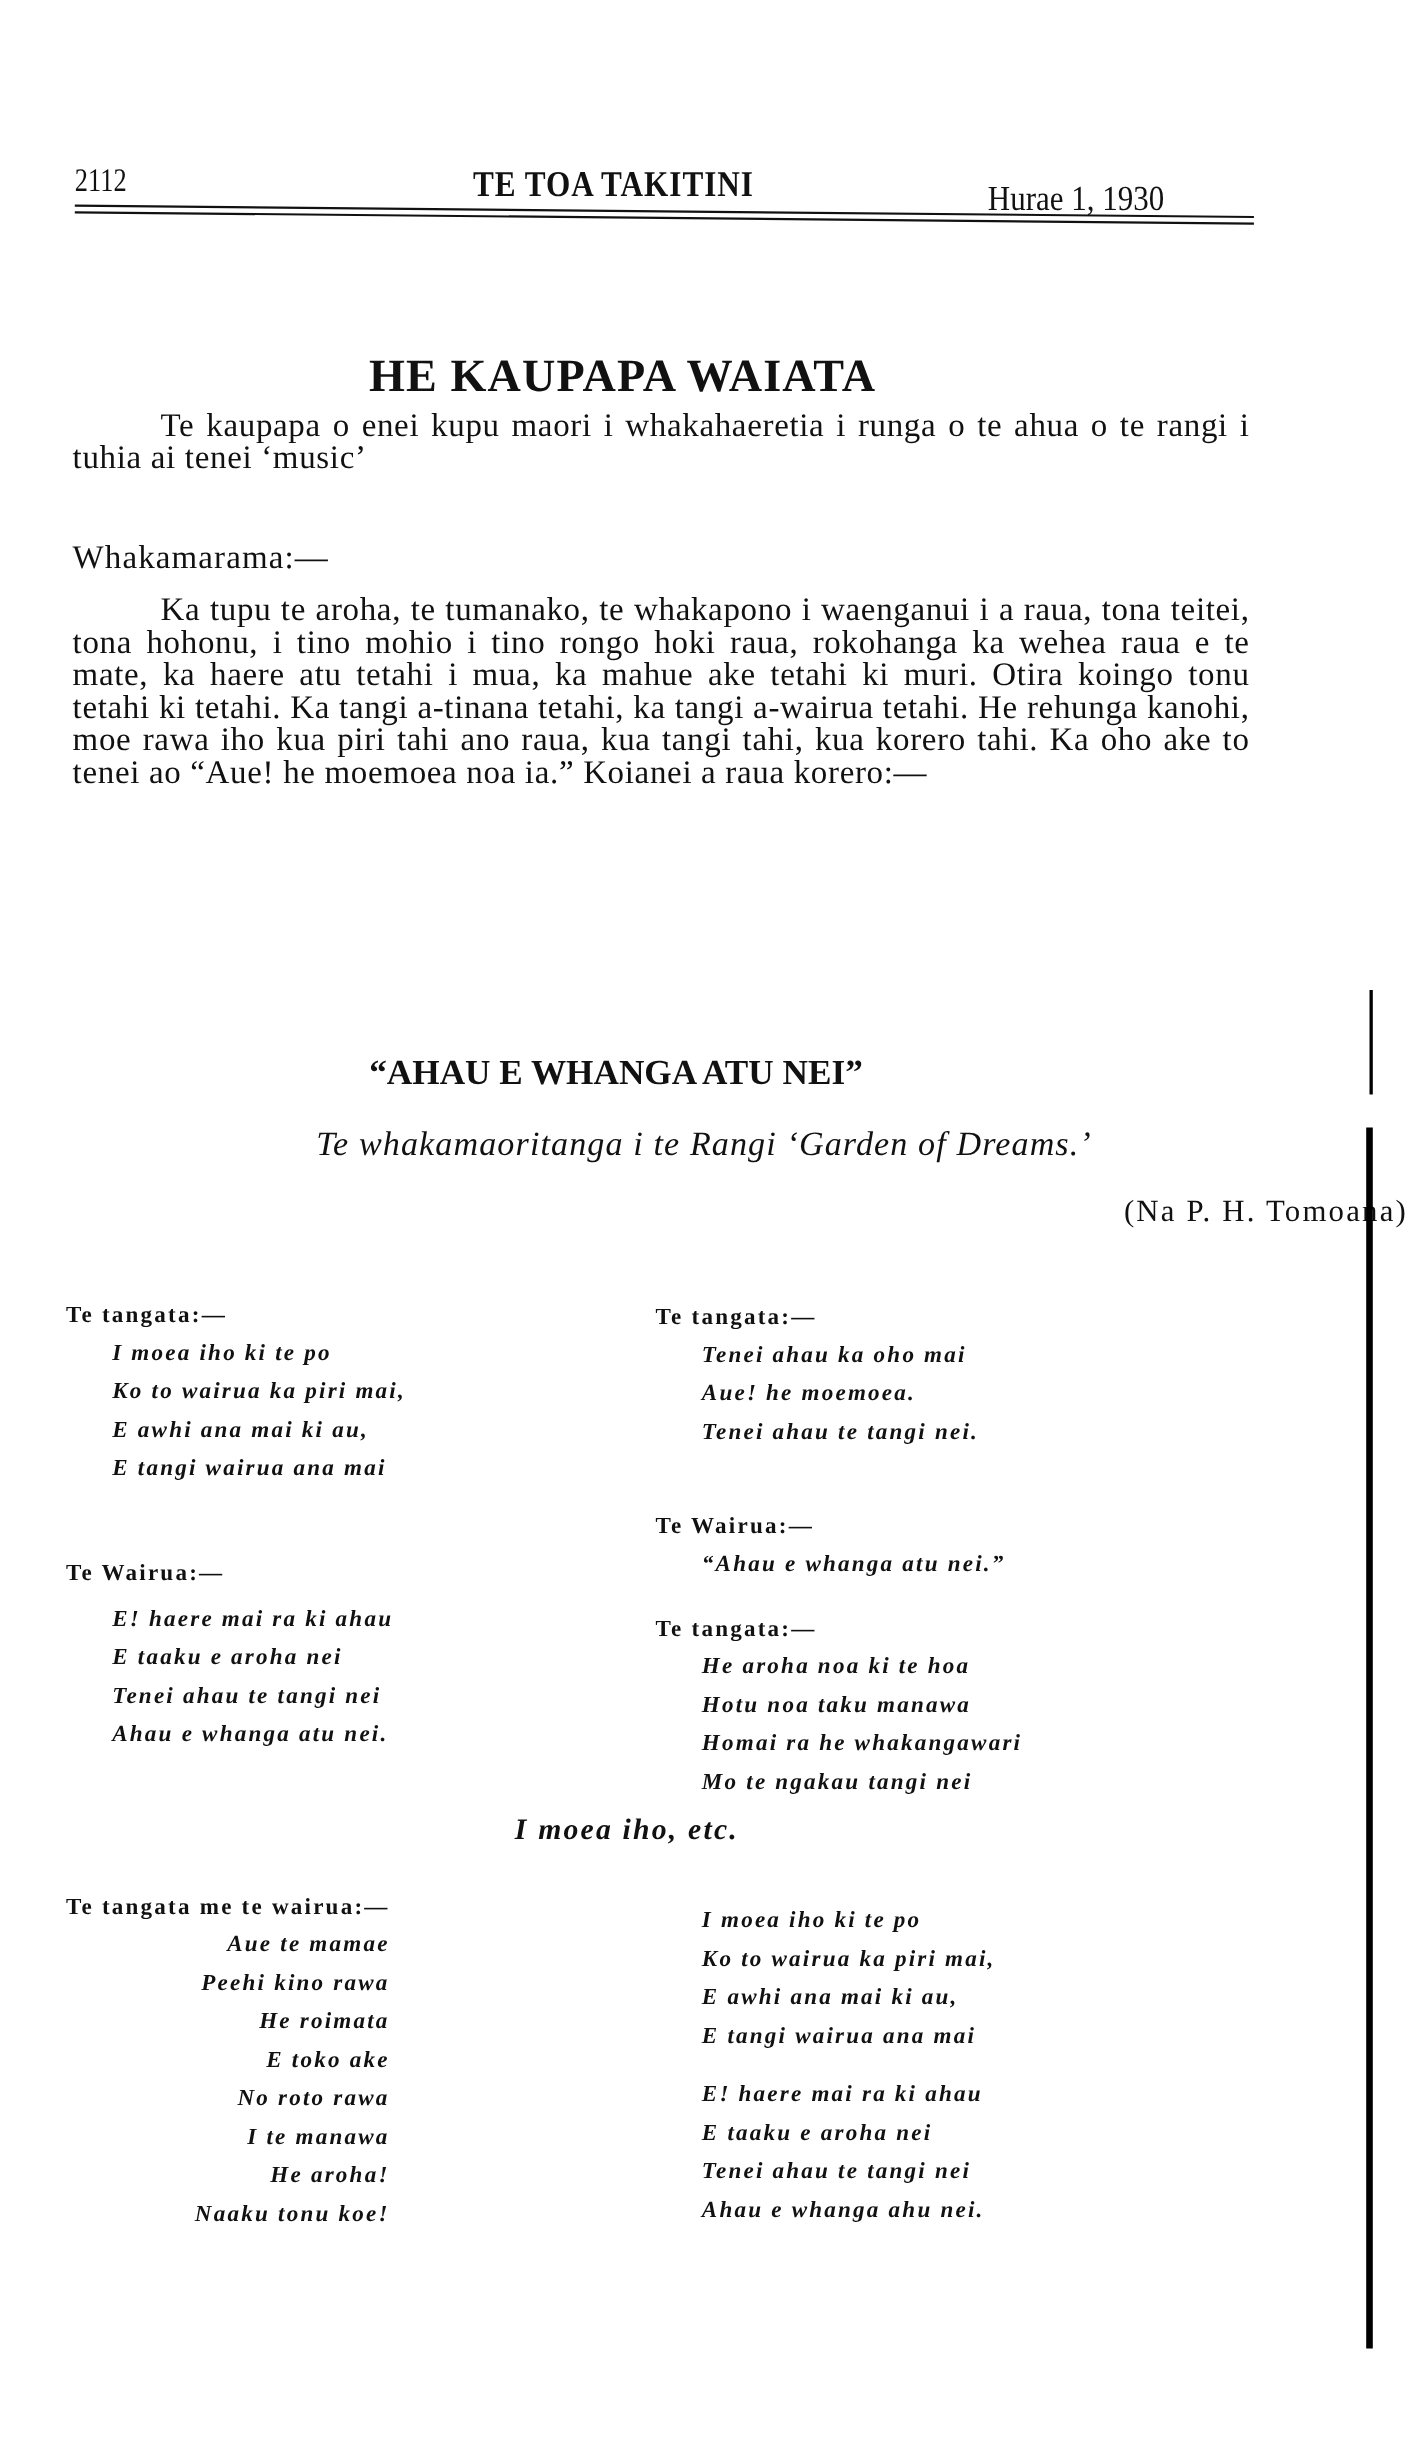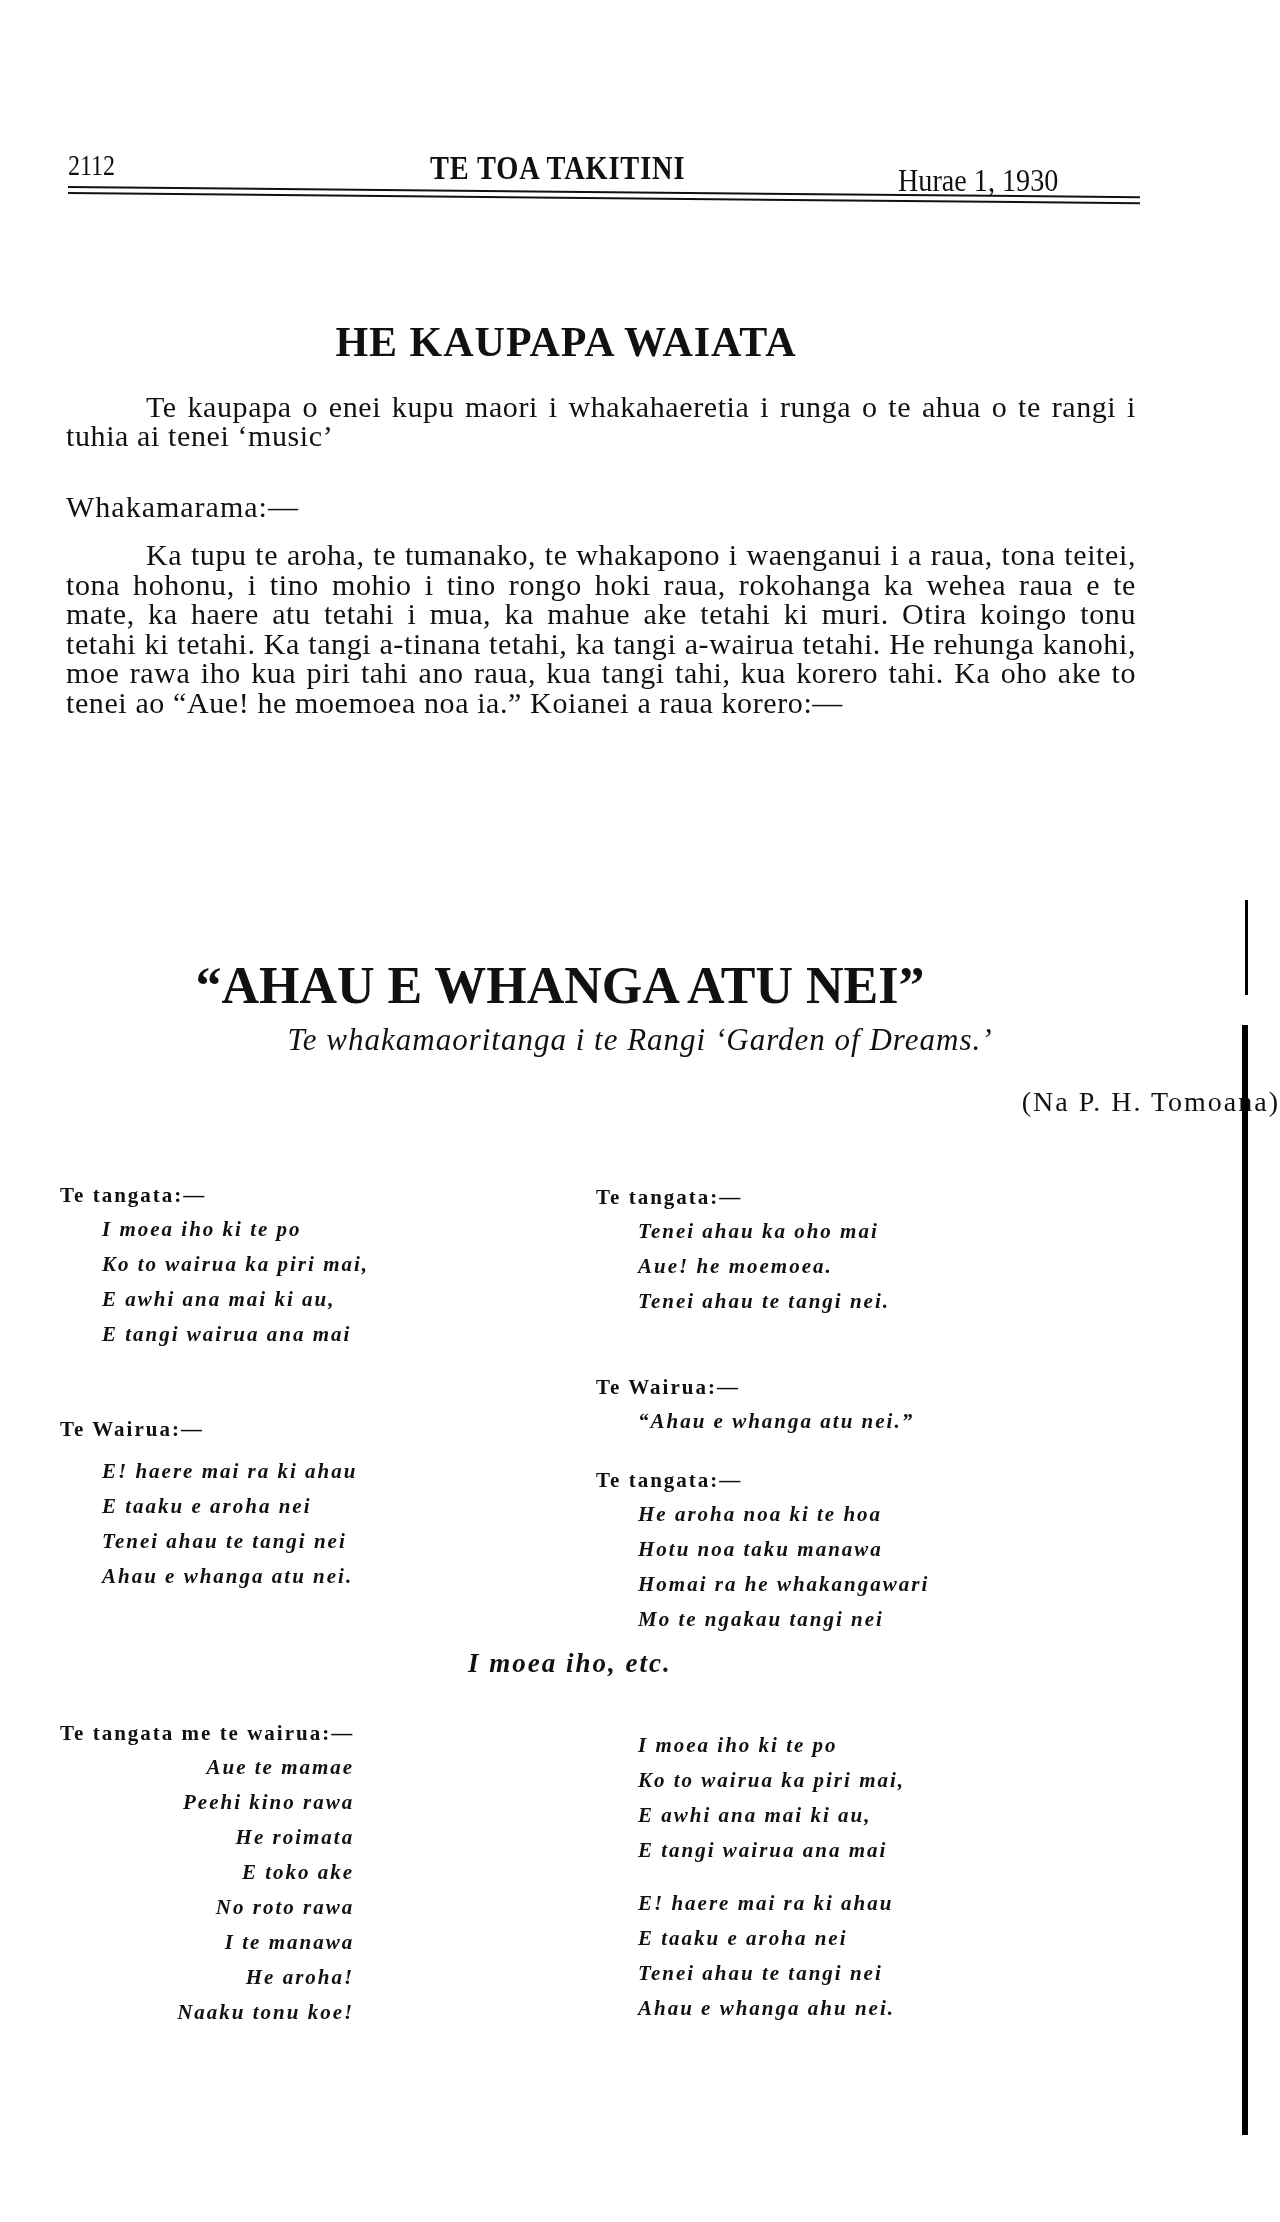--- a/index.html
+++ b/index.html
@@ -15,28 +15,28 @@
     .journal-title { position: absolute; left: 362px; top: 2px; font-size: 33px; font-weight: bold; letter-spacing: 1px; transform: scaleX(0.86); transform-origin: left; }
     .issue-date { position: absolute; left: 830px; top: 14px; font-size: 32px; transform: scaleX(0.88); transform-origin: left; }
     .rule { position: absolute; left: 68px; width: 1072px; height: 2px; background: #111; transform-origin: left; }
     .rule.r1 { top: 186px; transform: rotate(0.55deg); }
     .rule.r2 { top: 192px; transform: rotate(0.55deg); }
 
     
     .h-title { position: absolute; left: 0; width: 1120px; text-align: center; font-weight: bold; }
     .main-title { top: 318px; font-size: 42px; letter-spacing: 1px; padding-left: 0; }
     .main-title span { display: inline-block; transform: translateX(6px); }
-    .song-title { top: 956px; font-size: 52px; }
+    .song-title { top: 956px; font-size: 32px; }
     .song-subtitle { position: absolute; left: 0; width: 1280px; top: 1022px; text-align: center; font-style: italic; font-size: 31px; letter-spacing: 1px; }
     .song-author { position: absolute; left: 0; width: 1280px; top: 1086px; text-align: right; font-size: 28px; letter-spacing: 2px; }
 
     
     .prose { position: absolute; left: 66px; width: 1070px; font-size: 30px; line-height: 29px; letter-spacing: 0.6px; text-align: justify; }
     .prose p { margin: 0; }
-    .intro { top: 392px; }
+    .intro { top: 372px; }
     .intro p { text-indent: 80px; }
     .whakamarama { position: absolute; left: 66px; top: 490px; font-size: 30px; letter-spacing: 1px; }
     .explanation { top: 540px; line-height: 29.5px; }
     .explanation p { text-indent: 80px; }
 
     
     .col { position: absolute; font-size: 21px; }
     .speaker { font-weight: bold; letter-spacing: 2px; line-height: 34px; }
     .verse { font-style: italic; font-weight: bold; letter-spacing: 2px; line-height: 35px; margin-left: 42px; }
     .verse div { white-space: nowrap; }

